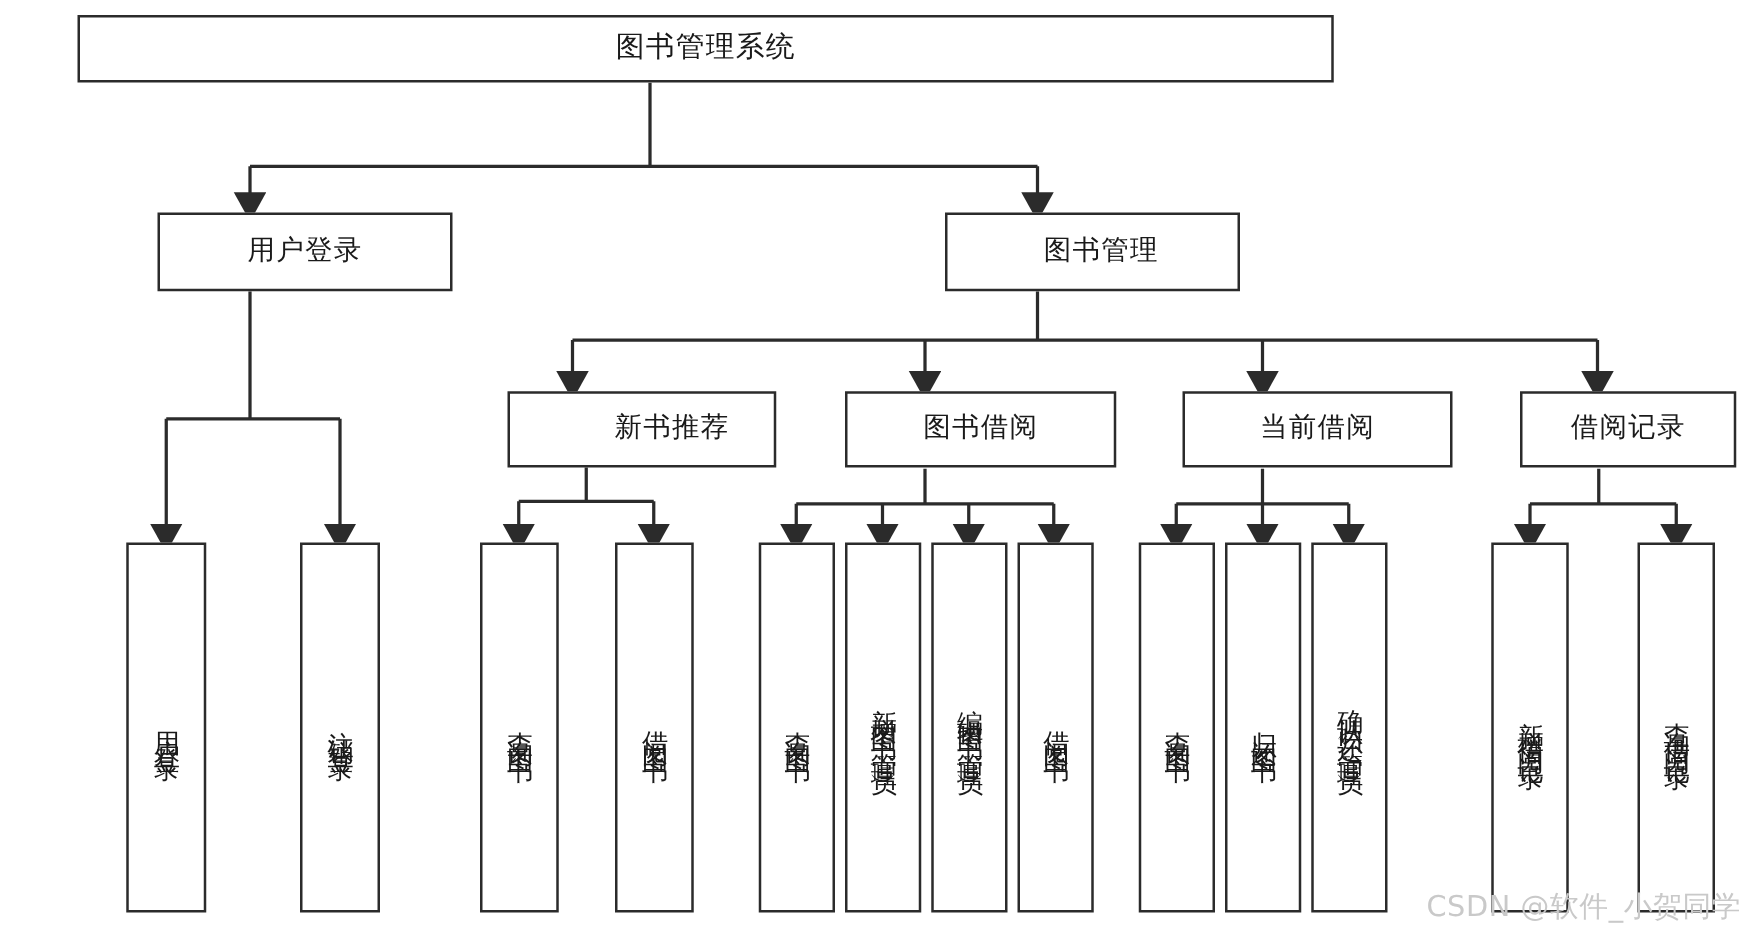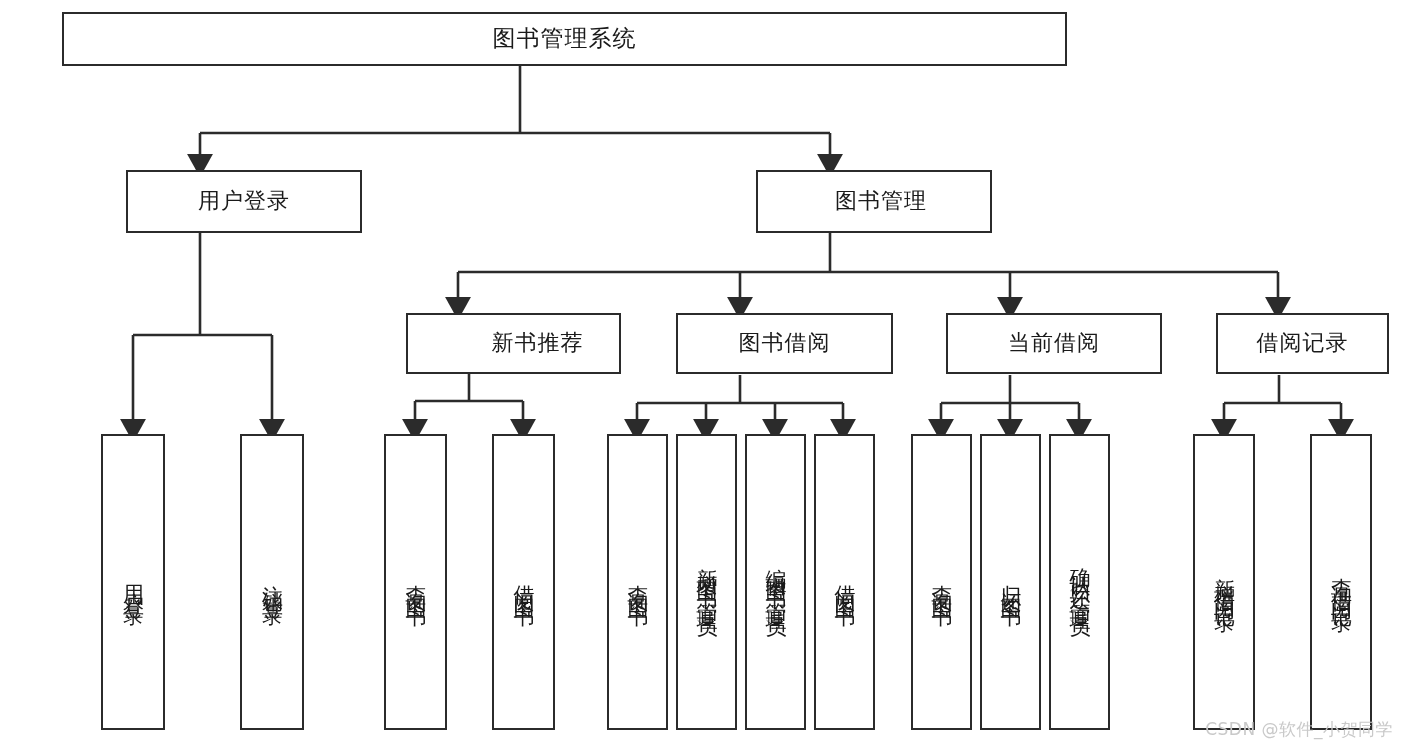--- a/index.html
+++ b/index.html
@@ -49,21 +49,21 @@
     writing-mode:vertical-rl;
     text-orientation:upright;
     letter-spacing:7px;
     line-height:1;
     white-space:nowrap;
     text-align:center;
   }
   .watermark{
     position:absolute;
     right:12px;bottom:6px;
-    font-size:17px;
+    font-size:23px;
     color:#c9c9c9;
     letter-spacing:0.5px;
     z-index:5;
     white-space:nowrap;
   }
 </style>
 </head>
 <body>
 
 <div id="diagram-root">

